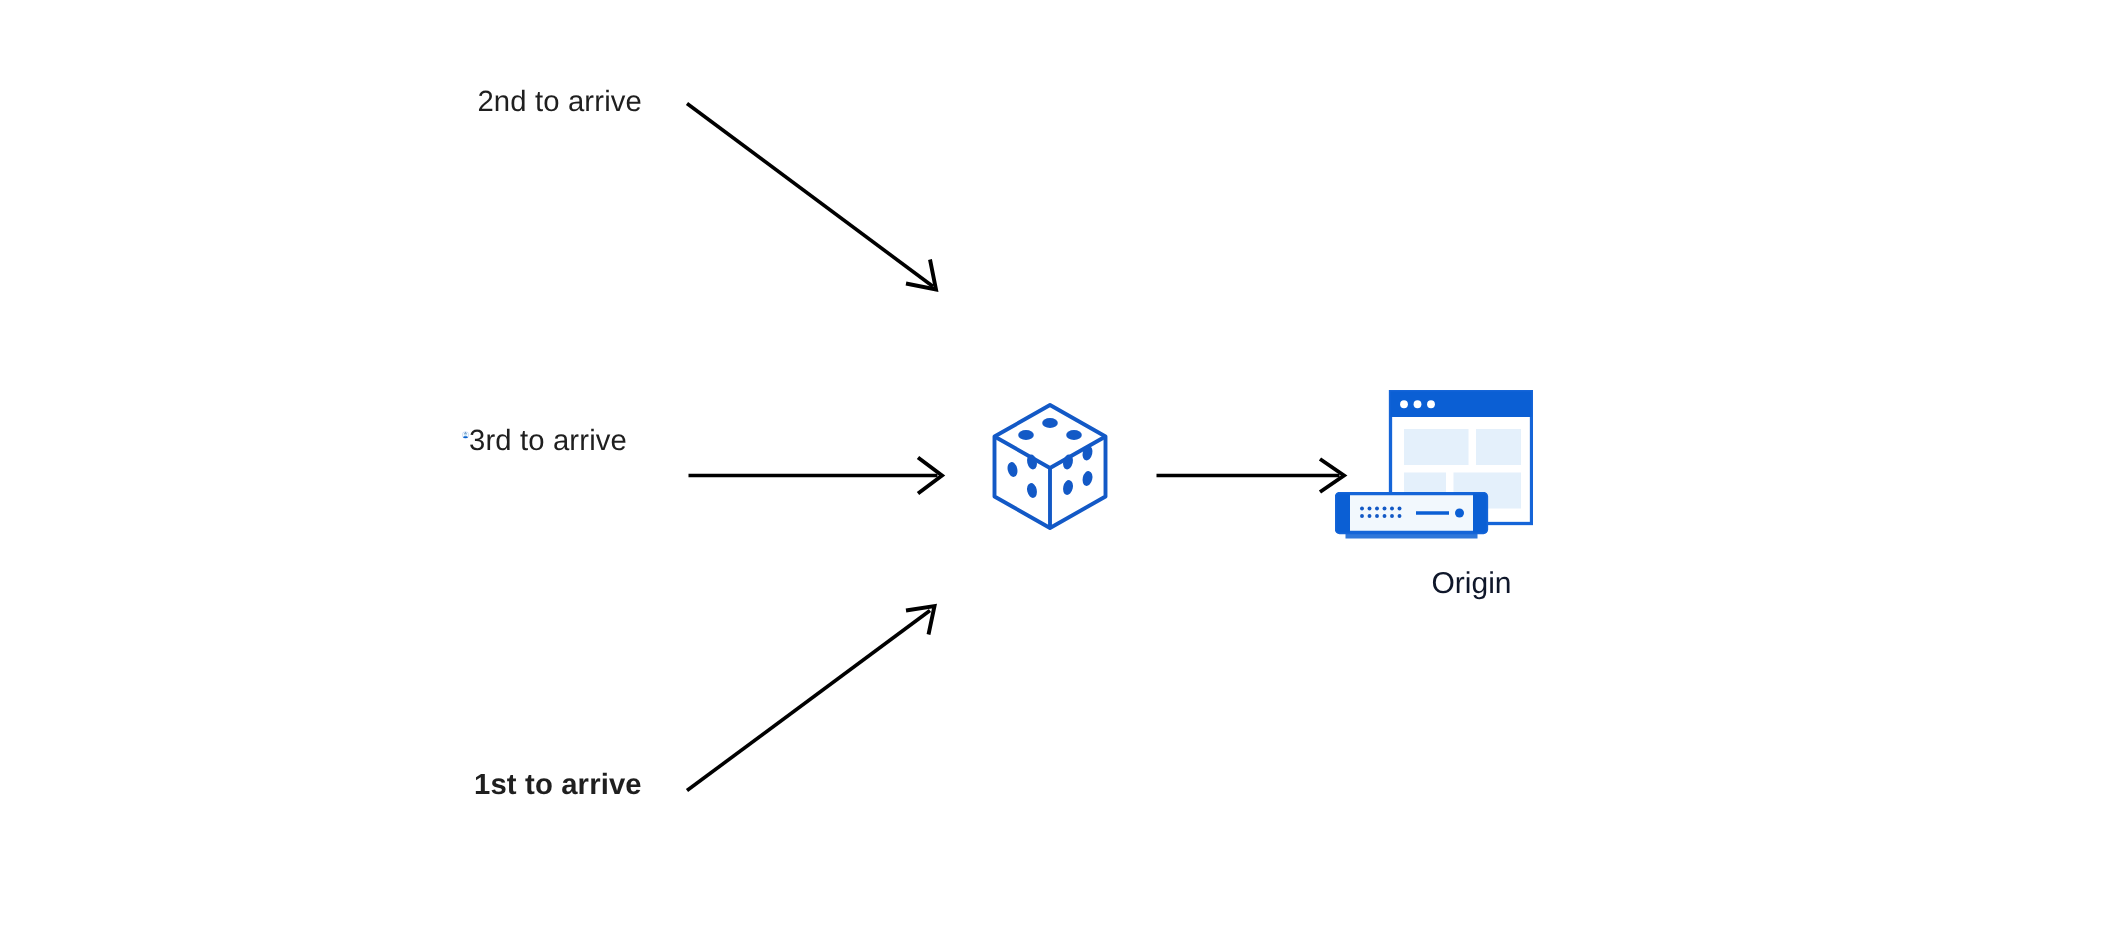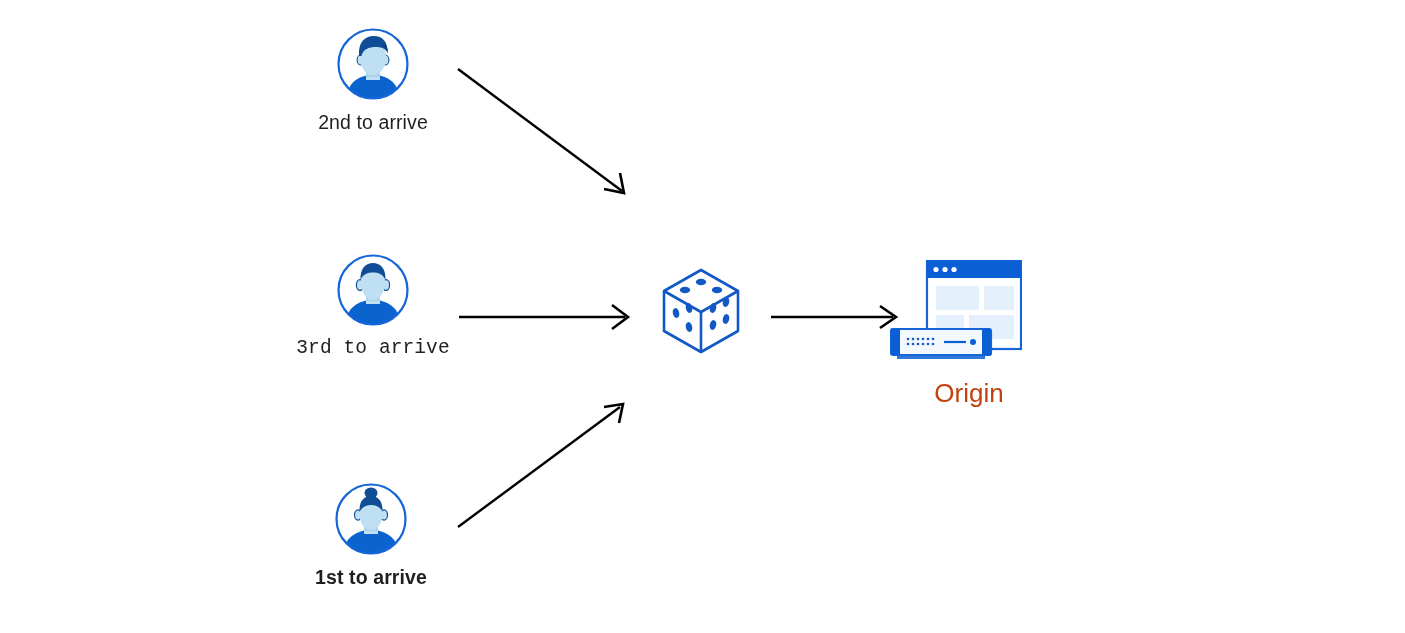--- a/index.html
+++ b/index.html
@@ -14,21 +14,21 @@
     overflow: hidden;
     font-family: "Liberation Sans", sans-serif;
   }
   .canvas {
     position: absolute;
     inset: 0;
   }
   .node {
     position: absolute;
     display: flex;
-    flex-direction: column;
+    flex-direction: row;
     align-items: center;
   }
   .node-icon {
     display: block;
   }
   .node-label {
     margin-top: 10px;
     font-size: 19.5px;
     color: #1f1f1f;
     letter-spacing: 0.1px;
@@ -54,25 +54,25 @@
     top: 0px;
   }
   .origin-server {
     position: absolute;
     left: 0px;
     top: 68px;
   }
   .origin-label {
     position: absolute;
     top: 118px;
-    left: 4px;
+    left: 16px;
     width: 150px;
     text-align: center;
-    font-size: 26px;
-    color: #c2410c;
+    font-size: 20px;
+    color: #0f172a;
     white-space: nowrap;
   }
 </style>
 </head>
 <body>
 
 <div class="canvas">
 
   <svg class="arrow-layer" viewBox="0 0 1405 633" xmlns="http://www.w3.org/2000/svg">
     <g fill="none" stroke="#000000" stroke-width="2.4" stroke-linecap="butt">
@@ -111,21 +111,21 @@
         <ellipse cx="49.5" cy="33" rx="3.4" ry="5" fill="#bfe0f2" stroke="#0f4e96" stroke-width="1.1"></ellipse>
         <path d="M24 30 C24 17 30 12 37 12 C44 12 50 17 50 30 C50 40 45 48 37 48 C29 48 24 40 24 30 Z" fill="#bfe0f2"></path>
         <path d="M23 29 C22 15 29 9 37.5 9 C47 9 52 15 51.5 26 C50 22 46 20 40 20 C33 20 27 22 25.5 29 Z" fill="#0f4e96"></path>
         <path d="M47 19 C50 21 51.5 24 51.5 27 C52.5 22 51 18 47 16 Z" fill="#0d3f7d"></path>
       </g>
       <circle cx="37" cy="37" r="34.5" fill="none" stroke="#1565d8" stroke-width="2.2"></circle>
     </svg>
     <div class="node-label">2nd to arrive</div>
   </div>
 
-  <div class="node" style="left:318px; top:253px; width:110px;font-family:Liberation Mono, monospace;">
+  <div class="node" style="left:308px; top:253px; width:110px;">
     <svg class="node-icon" width="74" height="74" viewBox="0 0 74 74" xmlns="http://www.w3.org/2000/svg">
       <defs>
         <clipPath id="clip3rd">
             <circle cx="37" cy="37" r="34.5"></circle>
           </clipPath>
       </defs>
       <g clip-path="url(#clip3rd)">
         <rect x="0" y="0" width="74" height="74" fill="#ffffff"></rect>
         <path d="M8 74 C10 55 22 47 37 47 C52 47 64 55 66 74 Z" fill="#0b63ce"></path>
         <path d="M30 42 h14 v9 h-14 z" fill="#bfe0f2"></path>

